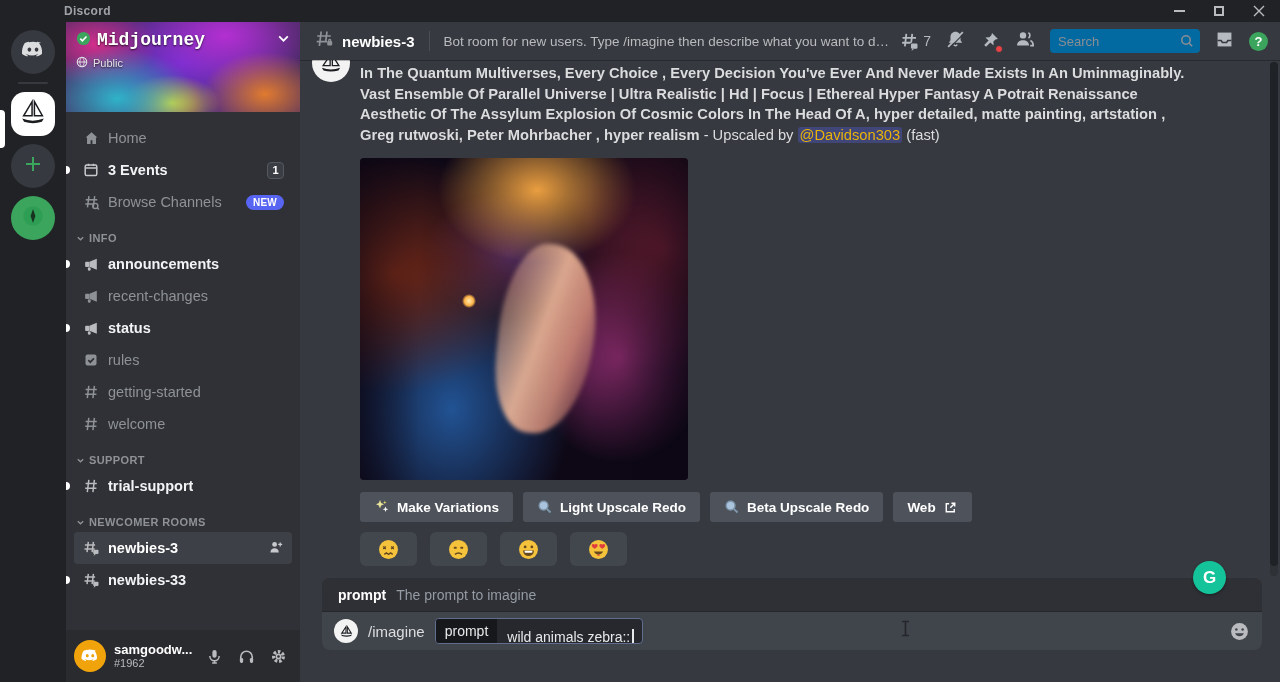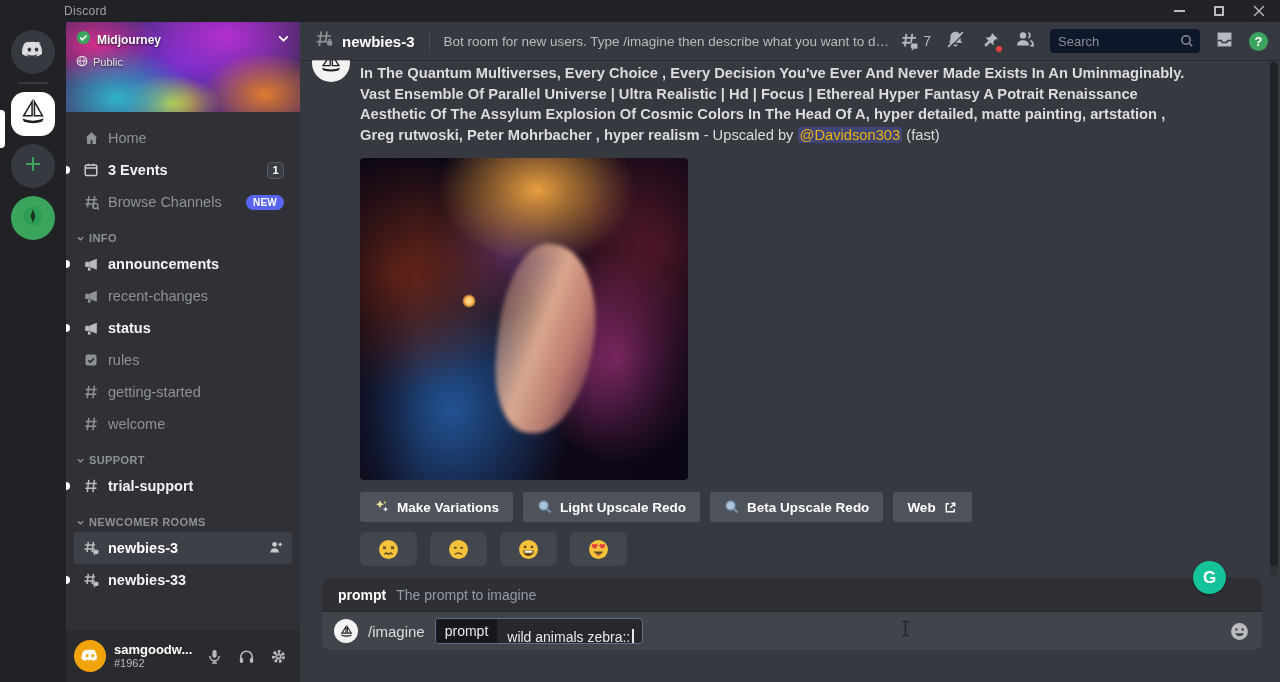--- a/index.html
+++ b/index.html
@@ -2,21 +2,21 @@
 <html><head>
 <meta charset="utf-8">
 <style>
   * { box-sizing: border-box; margin: 0; padding: 0; }
   html,body { width:1280px; height:682px; overflow:hidden; background:#202225;
     font-family:"Liberation Sans", sans-serif; -webkit-font-smoothing:antialiased; }
 
   
   .titlebar { height:22px; background:#202225; display:flex; align-items:center;
     padding:0 14px 0 20px; color:#9fa2a7; }
-  .titlebar .appname { font-size:12px; font-weight:normal; letter-spacing:.3px;padding-left:44px; }
+  .titlebar .appname { font-size:12px; font-weight:bold; letter-spacing:.3px;padding-left:44px; }
   .win-controls { margin-left:auto; display:flex; gap:26px; align-items:center; }
   .win-btn { width:14px; height:14px; display:flex; align-items:center; justify-content:center; color:#b9bbbe; }
   .wb-min { width:11px; height:2px; background:#b9bbbe; }
   .wb-max { width:10px; height:10px; border:2px solid #b9bbbe; }
   .wb-close svg { display:block; }
 
   .app { display:flex; height:660px; }
 
   
   .rail { width:66px; background:#202225; display:flex; flex-direction:column;
@@ -37,21 +37,21 @@
       radial-gradient(90px 60px at 85% 80%, #e07b2f 0%, rgba(224,123,47,0) 70%),
       radial-gradient(130px 80px at 68% 15%, #b32fd1 0%, rgba(179,47,209,0) 70%),
       radial-gradient(110px 70px at 22% 85%, #2fb3c9 0%, rgba(47,179,201,0) 72%),
       radial-gradient(90px 60px at 12% 25%, #d12f8a 0%, rgba(209,47,138,0) 70%),
       radial-gradient(70px 40px at 45% 90%, #e8d92b 0%, rgba(232,217,43,0) 70%),
       radial-gradient(150px 90px at 50% 45%, #6a2fd1 0%, rgba(106,47,209,0) 78%),
       #472a63; }
   .banner-head { position:absolute; top:8px; left:10px; right:8px; color:#fff;
     text-shadow:0 1px 2px rgba(0,0,0,.7); }
   .srv-row { display:flex; align-items:center; gap:6px; }
-  .srv-name { font-size:12px; font-weight:bold; }
+  .srv-name { font-size:18px; font-weight:bold;font-family:Liberation Mono, monospace; }
   .srv-chevron { margin-left:auto; margin-right:2px; }
   .srv-public { display:flex; align-items:center; gap:5px; font-size:11px; color:#e3e4e6; margin-top:6px; }
 
   .channels { flex:1; padding:10px 8px 0 8px; overflow:hidden; }
   .nav-row, .ch { position:relative; height:32px; display:flex; align-items:center;
     gap:8px; padding:0 8px; border-radius:4px; color:#8e9297; font-size:14.5px; }
   .nav-row .lbl, .ch .lbl { white-space:nowrap; overflow:hidden; text-overflow:ellipsis; }
   .unread { color:#f2f3f5; font-weight:bold; }
   .unread::before { content:""; position:absolute; left:-8px; top:50%; transform:translateY(-50%);
     width:4px; height:8px; background:#fff; border-radius:0 4px 4px 0; }
@@ -84,21 +84,21 @@
   .hash-hd { color:#8e9297; }
   .chan-title { color:#fff; font-weight:bold; font-size:15px; }
   .vdiv { width:1px; height:20px; background:#4a4e55; margin:0 6px; }
   .topic { flex:1; color:#b9bbbe; font-size:13.5px; white-space:nowrap; overflow:hidden;
     text-overflow:ellipsis; min-width:0; }
   .hd-icons { display:flex; align-items:center; gap:14px; color:#b5bac1; }
   .threads { display:flex; align-items:center; gap:3px; font-size:14px; }
   .pin-wrap { position:relative; display:flex; }
   .pin-dot { position:absolute; right:-3px; bottom:-2px; width:8px; height:8px;
     background:#ed4245; border-radius:50%; border:1.5px solid #36393f; }
-  .searchbox { width:150px; height:24px; background:#0f172a; border-radius:4px;
+  .searchbox { width:150px; height:24px; background:#0369a1; border-radius:4px;
     display:flex; align-items:center; padding:0 6px 0 8px; }
   .searchbox input { flex:1; background:transparent; border:none; outline:none;
     color:#dcddde; font-size:13px; font-family:"Liberation Sans",sans-serif; min-width:0; }
   .searchbox input::placeholder { color:#8b8e93; }
   .help-btn { width:19px; height:19px; border-radius:50%; background:#3ba55d; color:#fff;
     font-size:13px; font-weight:bold; display:flex; align-items:center; justify-content:center; }
 
   .chat { flex:1; position:relative; overflow:hidden; }
   .msg-avatar { position:absolute; left:12px; top:-16px; width:38px; height:38px;
     border-radius:50%; background:#f3f3f3; display:flex; align-items:center; justify-content:center; }

